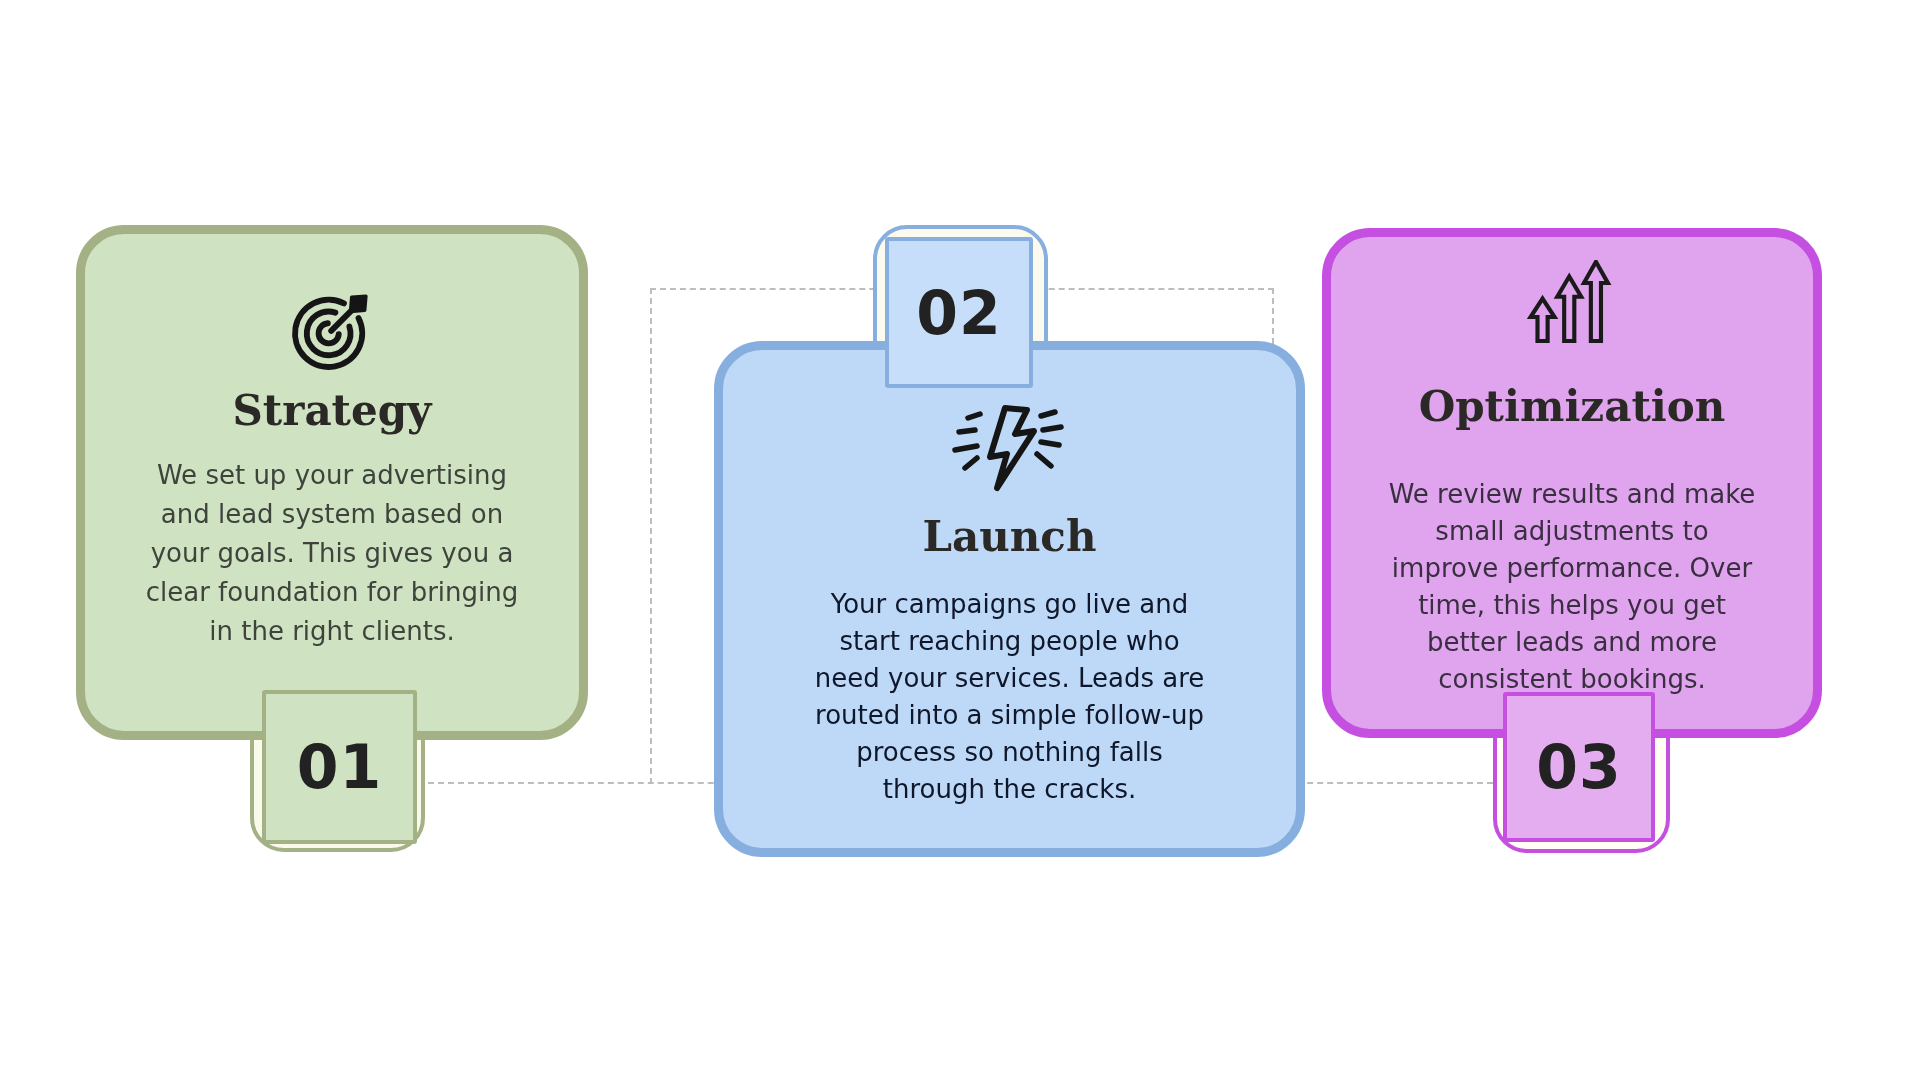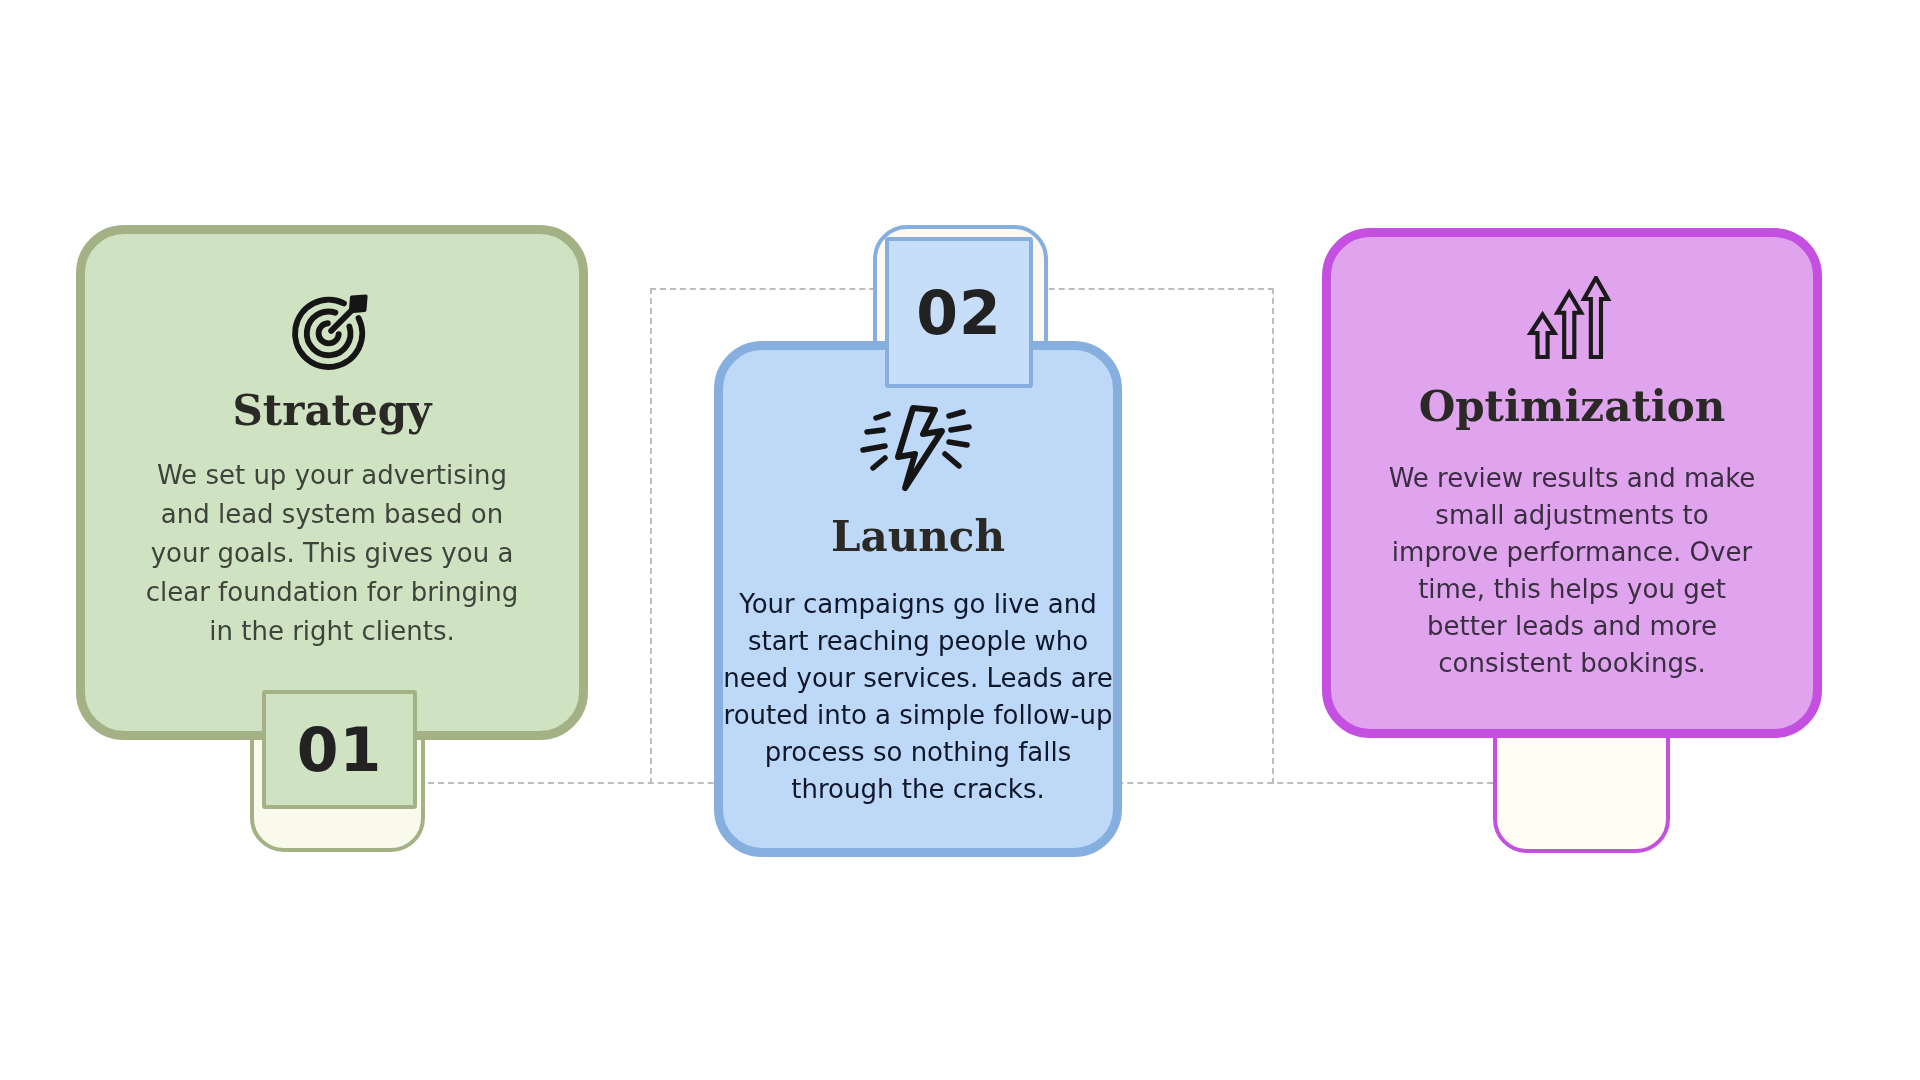--- a/index.html
+++ b/index.html
@@ -15,43 +15,43 @@
   }
   .dash-bottom{
     position:absolute;left:428px;top:782px;width:1065px;height:0;
     border-top:2px dashed #bdbdbd;z-index:1;
   }
   
   .card{position:absolute;border-radius:48px;z-index:3;box-sizing:border-box;
         display:flex;flex-direction:column;align-items:center;}
   .card-strategy{left:76px;top:225px;width:512px;height:515px;
         background:#cfe2c2;border:9px solid #a3b185;padding-top:54px;}
-  .card-launch{left:714px;top:341px;width:408px;height:516px;
+  .card-launch{left:714px;top:341px;width:591px;height:516px;
         background:#bed9f8;border:9px solid #86afdf;padding-top:52px;}
   .card-optimization{left:1322px;top:228px;width:500px;height:510px;
-        background:#e0a4ee;border:9px solid #c44fe0;padding-top:39px;}
+        background:#e0a4ee;border:9px solid #c44fe0;padding-top:23px;gap:16px;}
   .card-icon{flex:0 0 auto;}
   .card-title{
     font-family:"DejaVu Serif","Liberation Serif",serif;font-weight:bold;
     font-size:42px;line-height:46px;color:#2b2925;margin-top:12px;text-align:center;
   }
   .card-body{
     font-size:26px;line-height:39px;text-align:center;white-space:pre-line;
     margin-top:22px;width:460px;
   }
   .card-strategy .card-body{color:#3e443b;width:440px;}
   .card-launch   .card-body{color:#0f172a;margin-top:26px;line-height:37px;}
   .card-optimization .card-body{color:#392f40;width:420px;margin-top:30px;line-height:37px;}
   
   .badge-outer{position:absolute;box-sizing:border-box;border-radius:34px;z-index:2;}
   .badge-inner{position:absolute;box-sizing:border-box;border-radius:3px;z-index:4;
     display:flex;align-items:center;justify-content:center;
     font-weight:bold;font-size:60px;letter-spacing:1px;color:#222222;}
   .b1-outer{left:250px;top:680px;width:175px;height:172px;background:#fafaec;border:4px solid #a3b185;}
-  .b1-inner{left:262px;top:690px;width:155px;height:119px;background:#cfe2c2;border:4px solid #a3b185;}
+  .b1-inner{left:262px;top:690px;width:155px;height:154px;background:#cfe2c2;border:4px solid #a3b185;}
   .b2-outer{left:873px;top:225px;width:175px;height:160px;background:#fcf9ef;border:4px solid #86afdf;}
   .b2-inner{left:885px;top:237px;width:148px;height:151px;background:#c6def9;border:4px solid #86afdf;}
   .b3-outer{left:1493px;top:680px;width:177px;height:173px;background:#fffdf4;border:4px solid #c44fe0;}
   .b3-inner{left:1503px;top:692px;width:152px;height:150px;background:#e3adf0;border:4px solid #c44fe0;}
 </style>
 </head>
 <body>
 
 <div class="canvas">
 
@@ -115,14 +115,15 @@
     <div class="card-body">We review results and make
 small adjustments to
 improve performance. Over
 time, this helps you get
 better leads and more
 consistent bookings.</div>
   </div>
 
   <div class="badge-inner b1-inner">01</div>
   <div class="badge-inner b2-inner">02</div>
+  <div class="badge-inner b3-inner">03</div>
 
 </div>
 
 </body></html>

